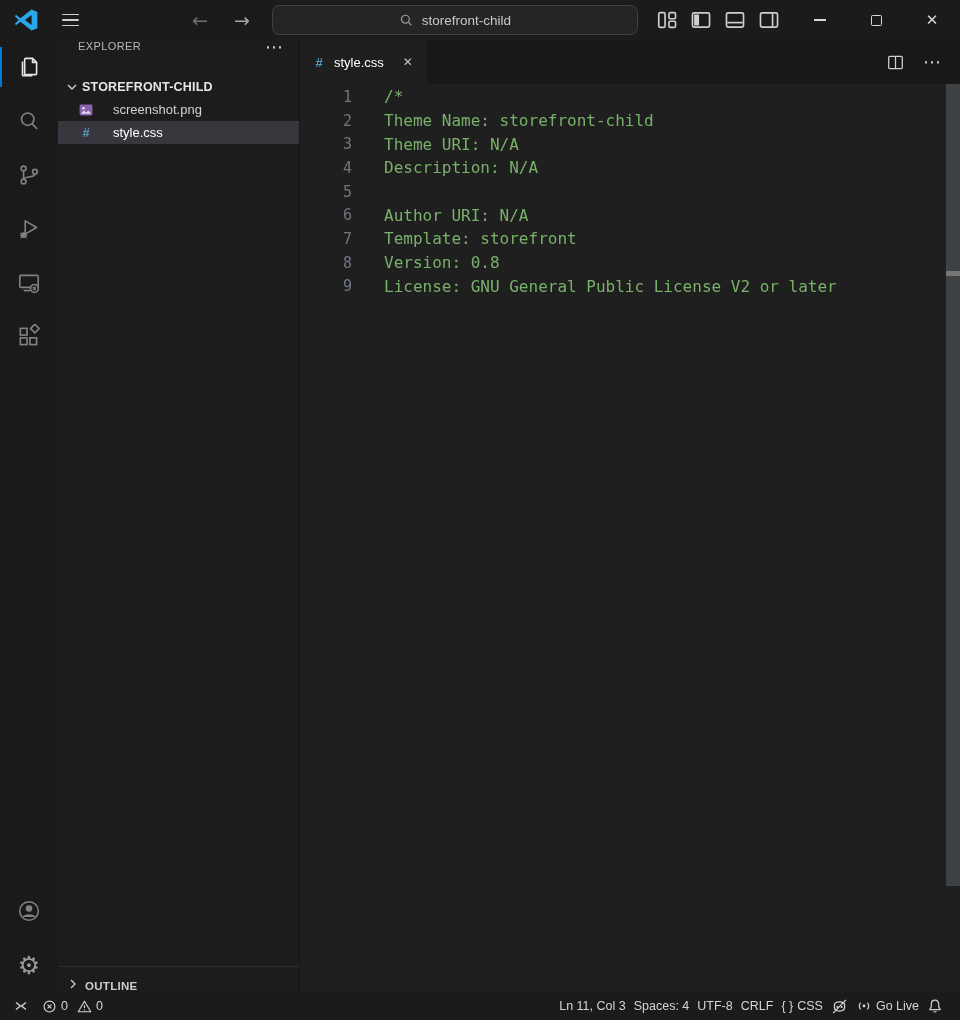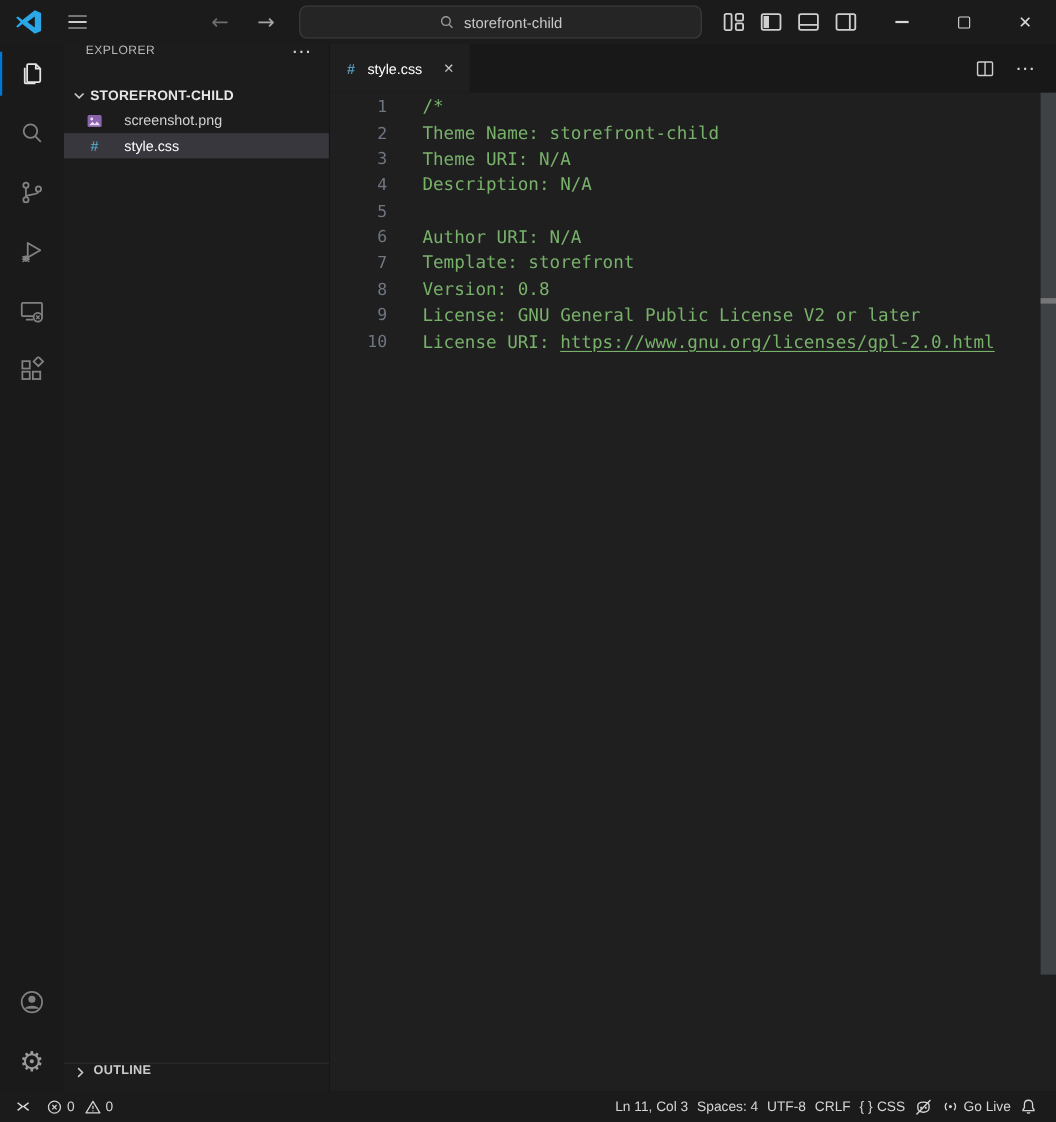--- a/index.html
+++ b/index.html
@@ -42,21 +42,21 @@
   .sb-header { height:35px; flex:none; display:flex; padding:0 12px 0 20px; }
   .sb-title { font-size:11px; letter-spacing:.4px; color:#b8b8b8; }
   .sb-more { margin-left:auto; font-size:18px; color:#cfcfcf; line-height:10px; padding:2px 4px; cursor:pointer; }
   .tree { flex:1; overflow:hidden; }
   .tree-row { height:23px; display:flex; align-items:center; cursor:pointer; color:#d2d2d2; }
   .folder-row { padding-left:6px; gap:2px; }
   .folder-row .fname { font-size:12.5px; font-weight:bold; color:#e6e6e6; letter-spacing:.2px; }
   .file-row { padding-left:20px; gap:19px; font-size:13px; }
   .file-row.selected { background:#37373d; color:#ffffff; }
   .hash-icon { color:#519aba; font-weight:bold; font-size:13px; width:16px; text-align:center; }
-  .sb-section { height:26px; flex:none; border-top:1px solid #2d2d2d; display:flex; align-items:flex-start; gap:4px; padding-left:7px; cursor:pointer; }
+  .sb-section { height:26px; flex:none; border-top:1px solid #2d2d2d; display:flex; align-items:flex-end; gap:4px; padding-left:7px; cursor:pointer; }
   .sb-section span { font-size:11.5px; font-weight:bold; color:#cccccc; letter-spacing:.3px; }
 
   
   .editor { flex:1; display:flex; flex-direction:column; min-width:0; background:#1f1f1f; }
   .tabbar { height:44px; flex:none; background:#181818; display:flex; align-items:stretch; }
   .tab { display:flex; align-items:center; gap:7px; padding:0 11px; background:#1f1f1f; color:#ffffff; font-size:13px; cursor:pointer; }
   .tab-close { margin-left:9px; font-size:12px; color:#c5c5c5; padding:2px 3px; font-family:"DejaVu Sans", sans-serif; }
   .tab-actions { margin-left:auto; display:flex; align-items:center; gap:15px; padding-right:15px; color:#cfcfcf; }
   .codearea { flex:1; position:relative; overflow:hidden; padding-top:1px; }
   .line { height:23.7px; display:flex; align-items:center; }
@@ -281,24 +281,20 @@
           <span class="lt">Template: storefront</span>
         </div>
         <div class="line">
           <span class="ln">8</span>
           <span class="lt">Version: 0.8</span>
         </div>
         <div class="line">
           <span class="ln">9</span>
           <span class="lt">License: GNU General Public License V2 or later</span>
         </div>
-        <div class="line">
-          <span class="ln">10</span>
-          <span class="lt"><span>License URI: </span><span class="link">https://www.gnu.org/licenses/gpl-2.0.html</span></span>
-        </div>
 
         <div class="scrollbar">
           <div class="scroll-marker"></div>
         </div>
       </div>
     </div>
   </div>
 
   <div class="statusbar">
     <div class="sb-item remote-item">

